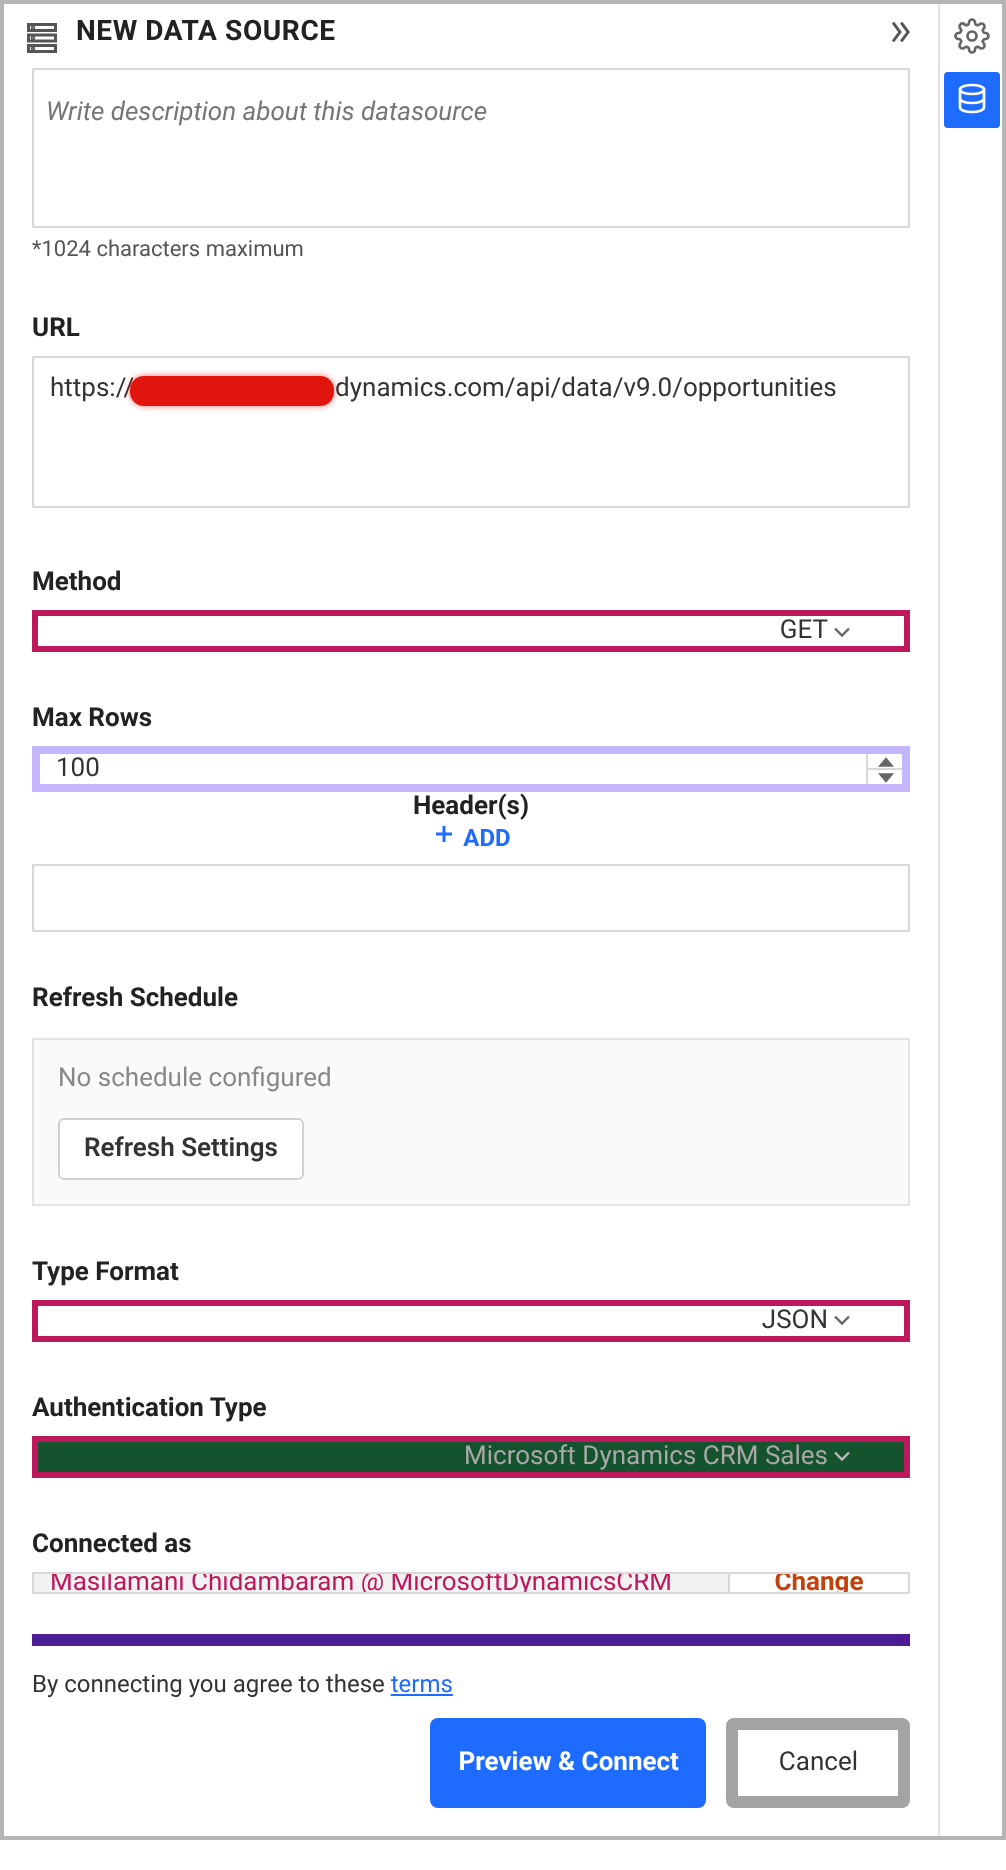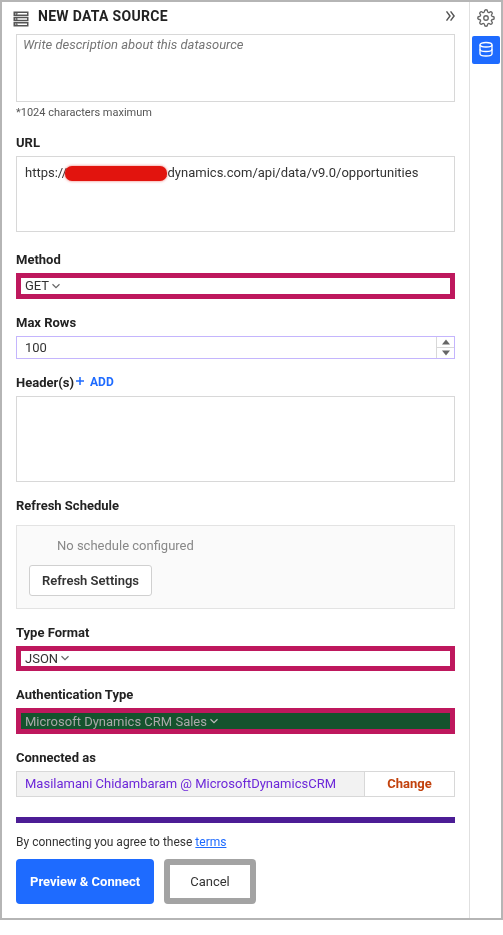--- a/index.html
+++ b/index.html
@@ -8,48 +8,48 @@
   .main { flex: 1; display: flex; flex-direction: column; min-width: 0; }
   .side { width: 32px; border-left: 1px solid #e0e0e0; display: flex; flex-direction: column; align-items: center; padding-top: 2px; gap:4px;}
   .side-icon { width: 28px; height: 28px; display:flex; align-items:center; justify-content:center; color:#666; border-radius:2px;}
   .side-icon.active { background:#1a6dff; background:#1e6bff; color:#fff;}
   .header { display:flex; align-items:flex-start; padding: 6px 10px 2px 10px; gap:8px; position:relative;}
   .header-icon { color:#555; flex-shrink:0; margin-top:2px;}
   .header-title { font-weight:700; font-size:14px; letter-spacing:0.3px; color:#222;}
   .collapse { position:absolute; right:10px; top:6px; color:#555; }
   .content { padding: 0 14px 10px 14px; overflow:hidden; flex:1; display:flex; flex-direction:column;}
   .hint { font-size:11px; color:#555; margin-top:4px;}
-  .label { font-size:13px; font-weight:700; color:#222; margin-top:16px; margin-bottom:6px;}
+  .label { font-size:13px; font-weight:700; color:#222; margin-top:26px; margin-bottom:6px;}
   .textarea-url { border:1px solid #d8d8d8; width:100%; height:76px; resize:none; font-size:13px; padding:8px; color:#333; position:relative;}
   .url-wrap { position:relative; }
   .redact { position:absolute; left:49px; top:10px; width:102px; height:15px; background:#e2140e; border-radius:7px; box-shadow: 0 0 3px rgba(226,20,14,0.6);}
-  .select { width:100%; border:5px solid #be185d; height:32px; display:flex; align-items:center; justify-content:flex-start; padding:0 4px; font-size:13px; color:#333; background:#fff;}
+  .select { width:100%; border:3px solid #be185d; height:32px; display:flex; align-items:center; justify-content:flex-end; padding:0 24px; font-size:13px; color:#333; background:#fff;}
   .select.disabled { background:#14532d; color:#a8a8a8;}
   .chev { width:14px; height:14px; color:#666; flex-shrink:0;}
-  .spin-wrap { display:flex; width:100%; border:1px solid #c4b5fd; height:32px;}
+  .spin-wrap { display:flex; width:100%; border:4px solid #c4b5fd; height:32px;}
   .spin-wrap input { border:none; flex:1; font-size:13px; padding:0 8px; color:#333; outline:none;}
   .spin-btns { width:18px; border-left:1px solid #d8d8d8; display:flex; flex-direction:column;}
   .spin-btns div { flex:1; display:flex; align-items:center; justify-content:center; color:#666;}
   .spin-btns div:first-child { border-bottom:1px solid #d8d8d8;}
-  .headers-row { display:flex; align-items:center; justify-content:flex-start; margin-top:16px;}
+  .headers-row { display:flex; align-items:center; justify-content:flex-end; flex-direction:column;}
   .headers-row .label { margin:0;}
   .add-btn { color:#1e6bff; font-weight:700; font-size:12px; display:flex; align-items:center; gap:4px;}
   .headers-box { border:1px solid #d8d8d8; width:100%; height:120px; margin-top:6px;}
   .refresh-box { border:1px solid #e3e3e3; background:#fafafa; padding:12px; margin-top:6px;}
-  .refresh-status { font-size:13px; color:#888; margin-bottom:12px;margin-left:28px;}
+  .refresh-status { font-size:13px; color:#888; margin-bottom:12px;}
   .refresh-btn { border:1px solid #d0d0d0; background:#fff; font-size:13px; font-weight:600; color:#333; padding:7px 12px; border-radius:3px;}
   .connected-row { display:flex; border:1px solid #d8d8d8; height:36px; overflow:hidden;}
-  .connected-val { flex:1; background:#f2f2f2; color:#6d28d9; font-size:13px; display:flex; align-items:center; padding:0 8px;}
+  .connected-val { flex:1; background:#f2f2f2; color:#be185d; font-size:13px; display:flex; align-items:center; padding:0 8px;}
   .change-btn { width:90px; display:flex; align-items:center; justify-content:center; color:#c2410c; font-weight:700; font-size:13px; border-left:1px solid #d8d8d8; background:#fff;}
   .terms-line { font-size:12px; color:#333; margin-top:20px; border-top:6px solid #4c1d95; padding-top:12px;}
   .terms-line a { color:#1e6bff; text-decoration:underline;}
-  .actions { display:flex; gap:10px; margin-top:10px; padding-bottom:4px;}
+  .actions { display:flex; justify-content:flex-end; gap:10px; margin-top:10px; padding-bottom:4px;}
   .btn-primary { background:#1e6bff; color:#fff; font-weight:700; font-size:13px; border:none; padding:9px 14px; border-radius:4px;}
   .btn-secondary { background:#fff; border:6px solid #a3a3a3; color:#333; font-size:13px; padding:9px 20px; border-radius:4px;}
-  .desc-wrap { border:1px solid #d8d8d8; padding-top:0;}
+  .desc-wrap { border:1px solid #d8d8d8; padding-top:12px;}
   .desc-wrap textarea { border:none; width:100%; height:62px; resize:none; font-style:italic; color:#999; font-size:13px; padding:2px 6px; outline:none;}
 </style>
 </head>
 <body>
 
 <div class="frame">
   <div class="main">
 
     <div class="header">
       <span class="header-icon">

